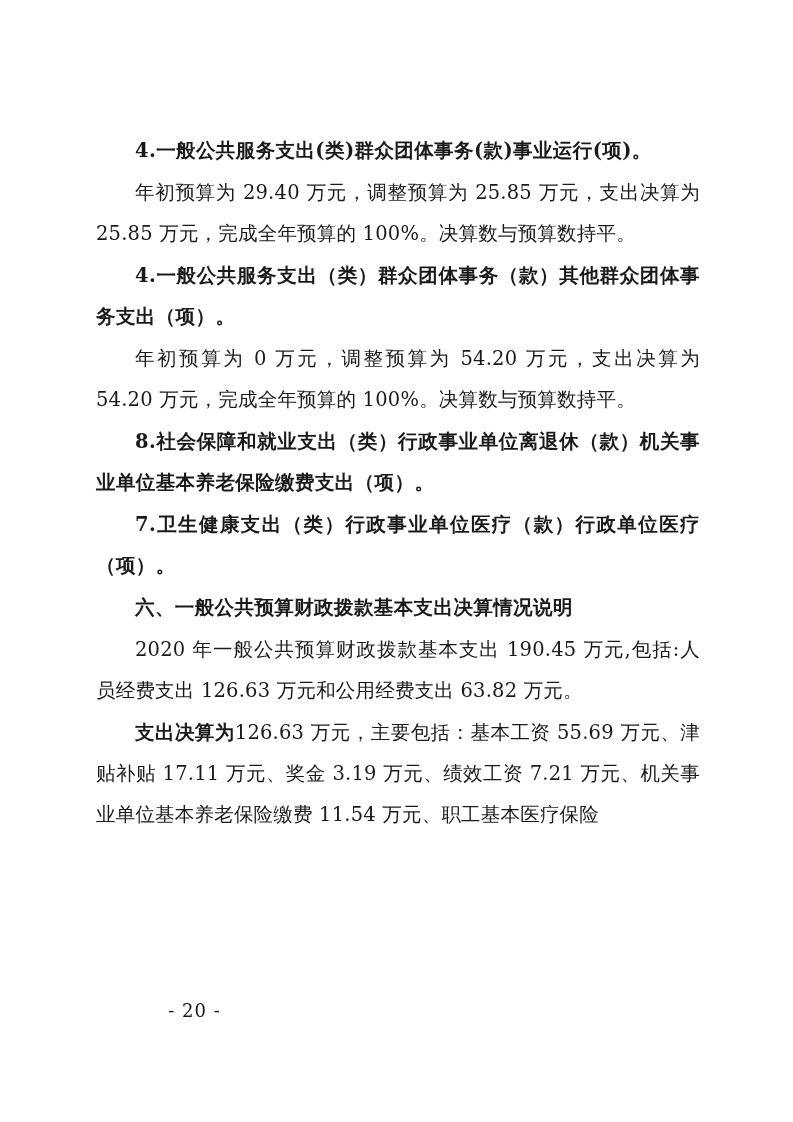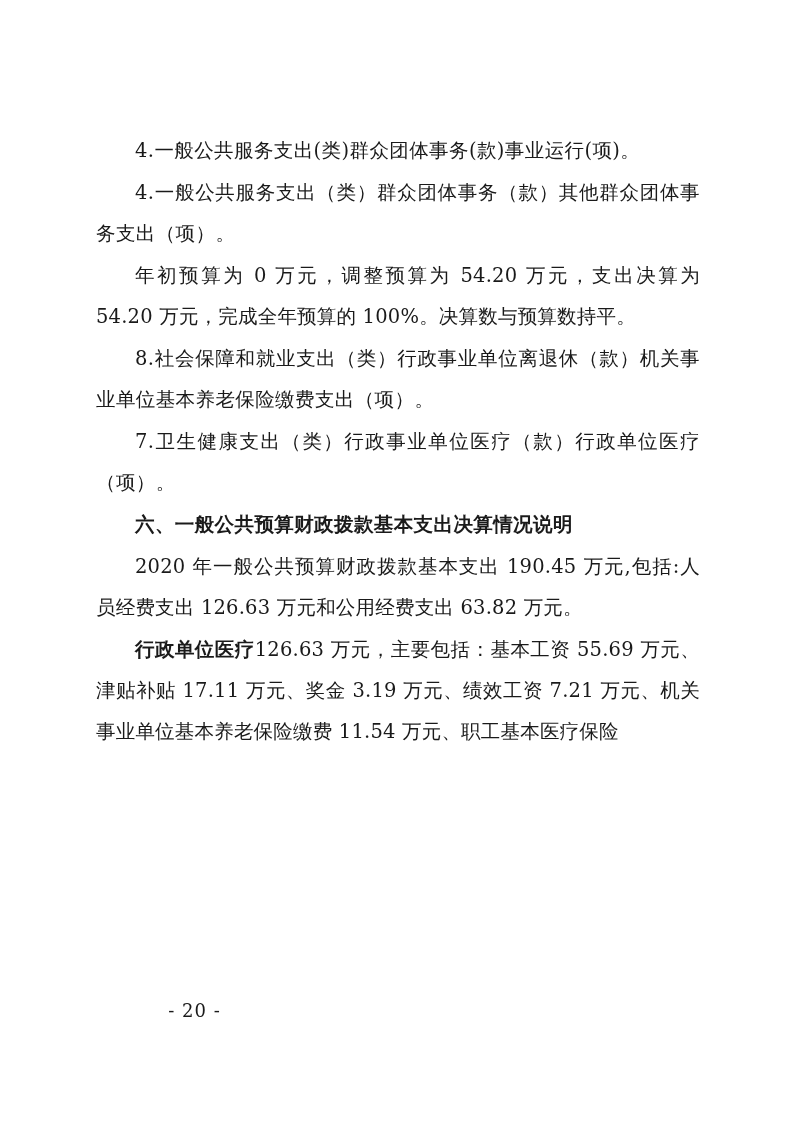--- a/index.html
+++ b/index.html
@@ -28,21 +28,21 @@
     font-size: 19.5px;
     line-height: 41px;
     text-align: justify;
     text-justify: inter-ideograph;
     letter-spacing: 0.2px;
   }
   p.indent {
     text-indent: 2em;
   }
   p.heading {
-    font-weight: normal;
+    font-weight: bold;
     text-indent: 2em;
     letter-spacing: 0.4px;
   }
   p.section {
     font-weight: bold;
     text-indent: 2em;
     letter-spacing: 0.4px;
   }
   .bold-lead {
     font-weight: bold;
@@ -63,31 +63,32 @@
     margin-left: -404px;
   }
 </style>
 </head>
 <body>
 
 <div class="page">
   <div class="content">
 
     <p class="heading">4.一般公共服务支出(类)群众团体事务(款)事业运行(项)。</p>
+    <p class="indent">年初预算为 29.40 万元，调整预算为 25.85 万元，支出决算为 25.85 万元，完成全年预算的 100%。决算数与预算数持平。</p>
 
     <p class="heading">4.一般公共服务支出（类）群众团体事务（款）其他群众团体事务支出（项）。</p>
     <p class="indent">年初预算为 0 万元，调整预算为 54.20 万元，支出决算为 54.20 万元，完成全年预算的 100%。决算数与预算数持平。</p>
 
     <p class="heading">8.社会保障和就业支出（类）行政事业单位离退休（款）机关事业单位基本养老保险缴费支出（项）。</p>
 
     <p class="heading">7.卫生健康支出（类）行政事业单位医疗（款）行政单位医疗（项）。</p>
 
     <p class="section">六、一般公共预算财政拨款基本支出决算情况说明</p>
     <p class="indent">2020 年一般公共预算财政拨款基本支出 190.45 万元,包括:人员经费支出 126.63 万元和公用经费支出 63.82 万元。</p>
 
-    <p class="indent"><span class="bold-lead">行政单位医疗</span><span>126.63 万元，主要包括：基本工资 55.69 万元、津贴补贴 17.11 万元、奖金 3.19 万元、绩效工资 7.21 万元、机关事业单位基本养老保险缴费 11.54 万元、职工基本医疗保险</span></p>
+    <p class="indent"><span class="bold-lead">支出决算为</span><span>126.63 万元，主要包括：基本工资 55.69 万元、津贴补贴 17.11 万元、奖金 3.19 万元、绩效工资 7.21 万元、机关事业单位基本养老保险缴费 11.54 万元、职工基本医疗保险</span></p>
 
   </div>
 
   <div class="page-number">
     <span class="pn-inner">- 20 -</span>
   </div>
 </div>
 
 </body></html>

